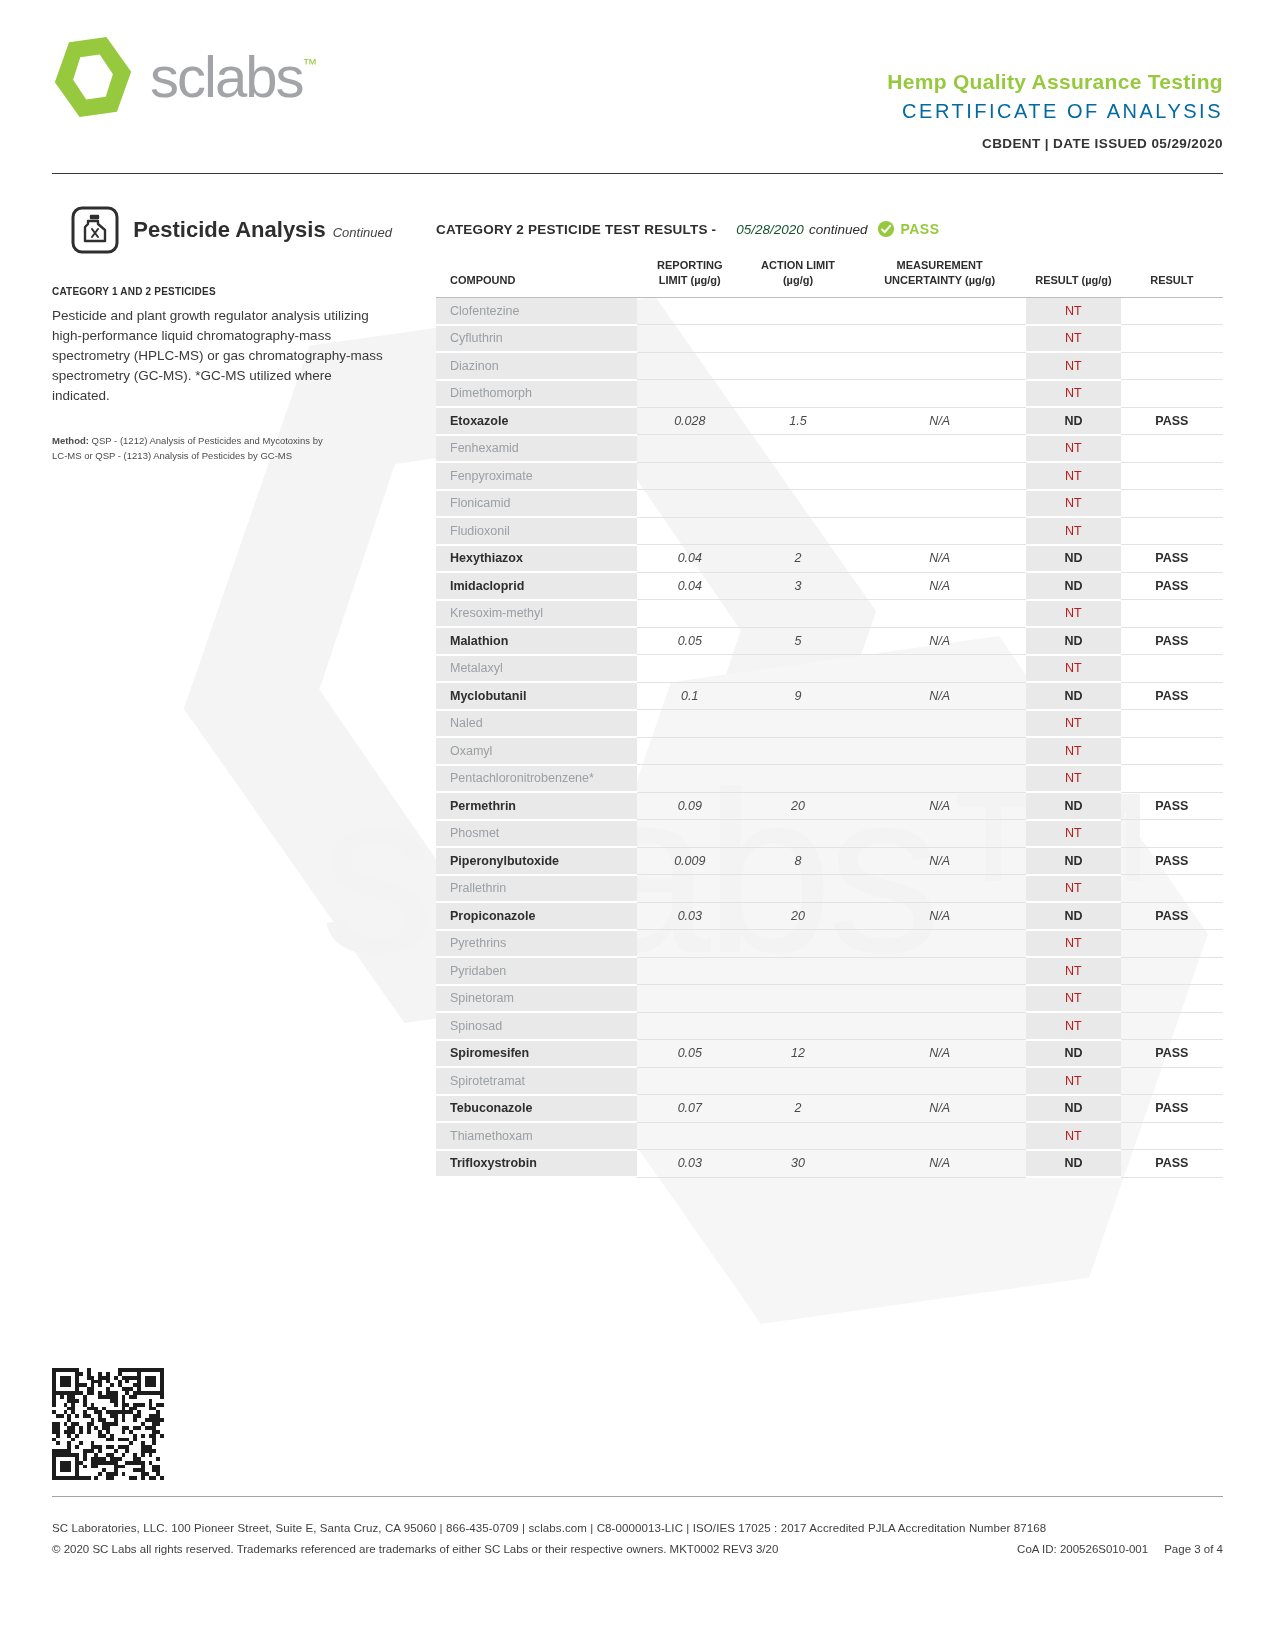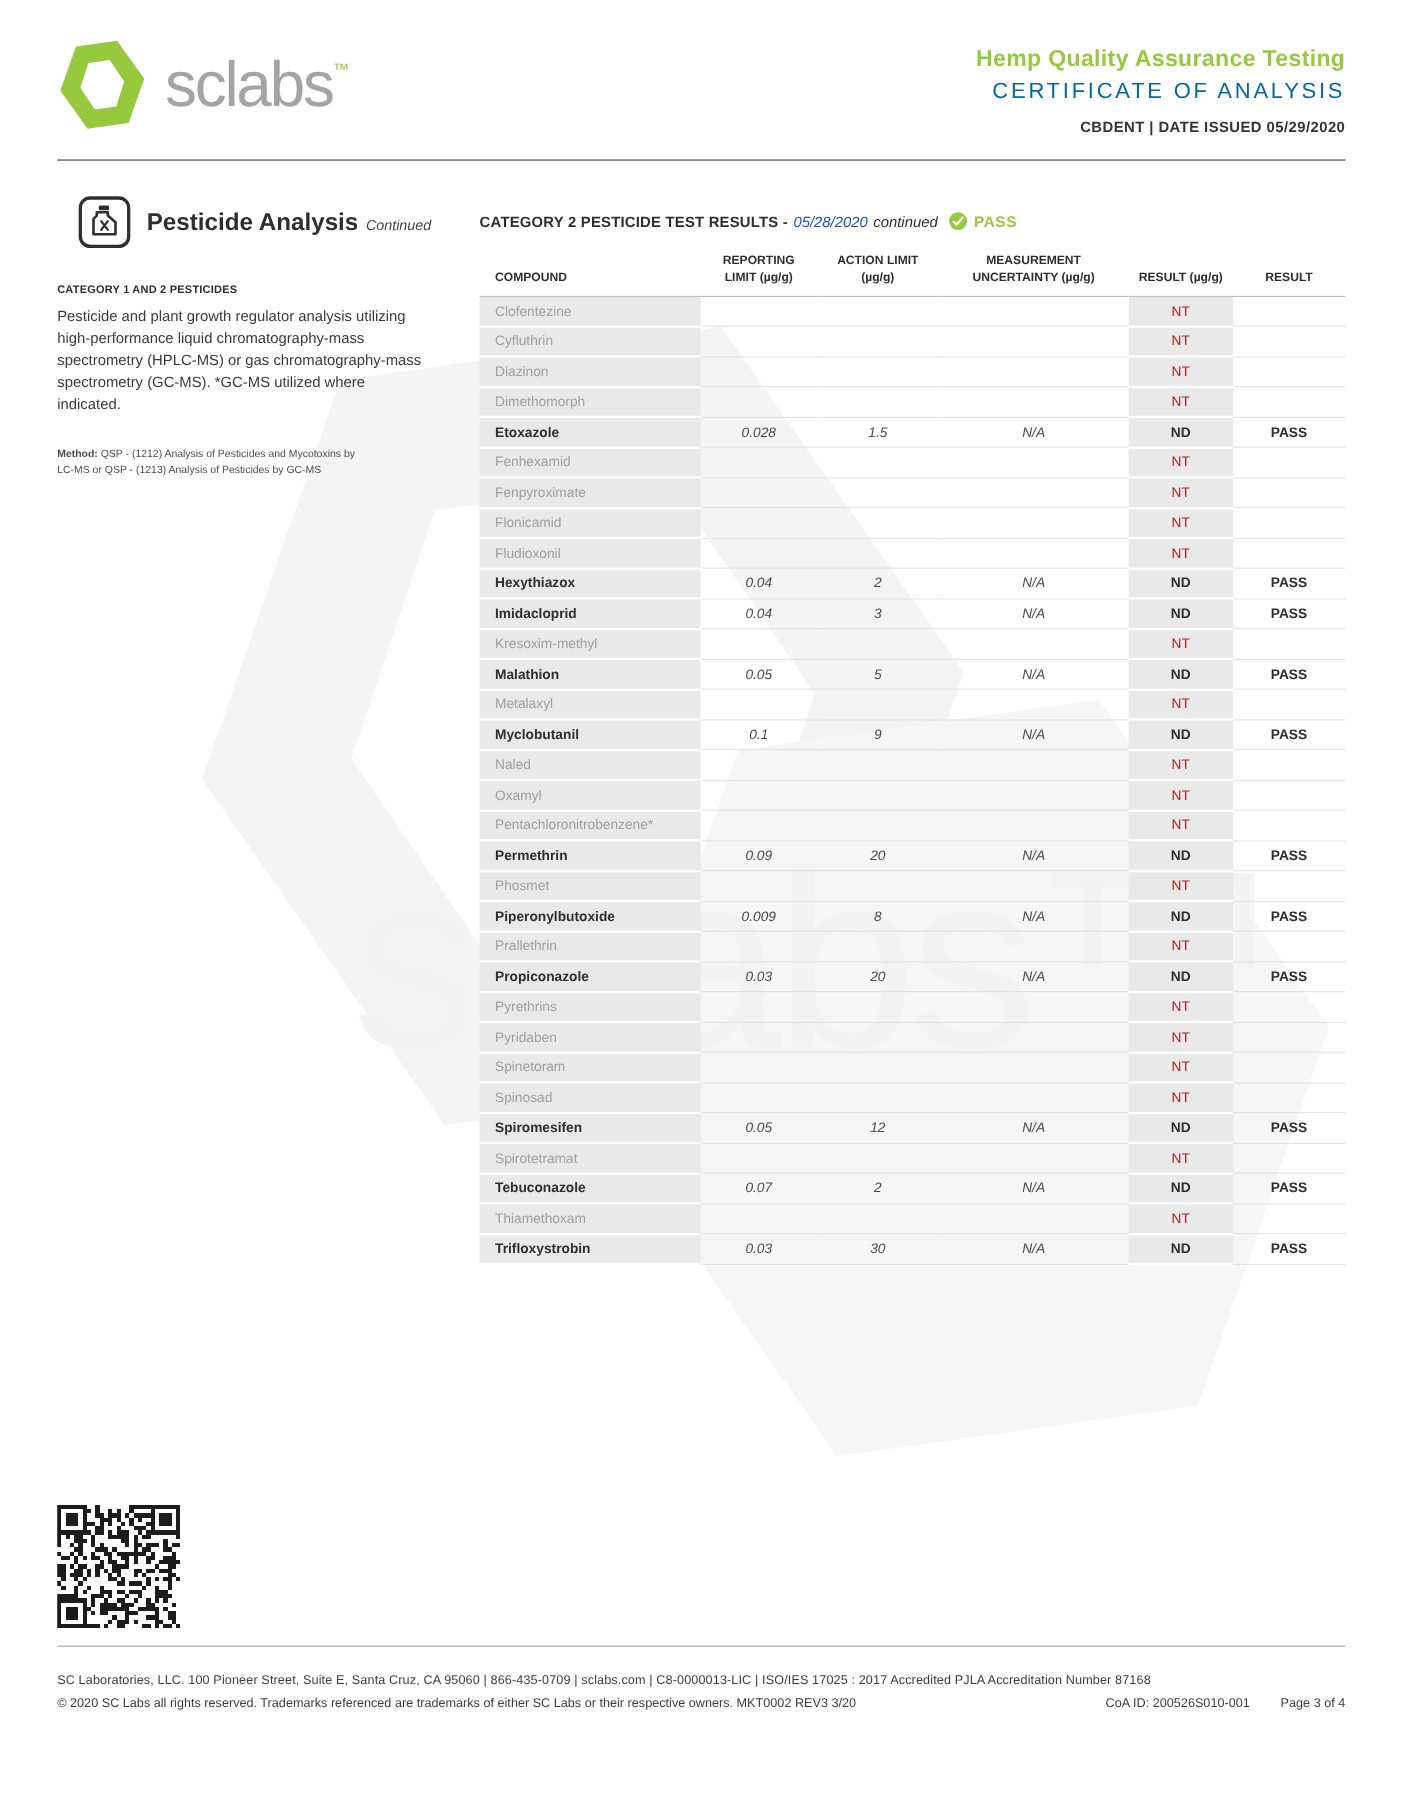--- a/index.html
+++ b/index.html
@@ -24,21 +24,21 @@
 
   
   .header {
     position: relative; z-index: 1;
     display: flex; justify-content: space-between; align-items: flex-start;
     padding: 36px 52px 0 52px;
   }
   .logo { display: flex; align-items: center; gap: 16px; }
   .logo-text { font-size: 58px; color: #a2a4a7; letter-spacing: -2px; line-height: 1; }
   .logo-tm { font-size: 15px; color: #96c93e; vertical-align: 28px; letter-spacing: 0; }
-  .header-right { text-align: right; padding-top: 6px; }
+  .header-right { text-align: right; padding-top: 6px; margin-top: 28px; }
   .program-title { color: #96c93e; font-weight: bold; font-size: 21px; letter-spacing: 0.3px; }
   .doc-title { font-size: 20px; font-weight: normal; color: #0369a1; letter-spacing: 2.5px; margin-top: 6px; }
   .sample-line { font-size: 13.5px; font-weight: bold; color: #333; margin-top: 13px; letter-spacing: 0.4px; }
 
   .rule { margin: 22px 52px 0 52px; border-top: 1.5px solid #3a3a3a; position: relative; z-index: 1; }
 
   
   .main { position: relative; z-index: 1; display: flex; gap: 44px; padding: 32px 52px 0 52px; }
   .aside { width: 340px; flex: 0 0 340px; }
   .panel-title-row { display: flex; align-items: center; gap: 14px; justify-content: flex-end; }
@@ -47,21 +47,21 @@
   .panel-continued { font-style: italic; font-size: 13px; color: #444; margin-left: 7px; font-weight: 400; }
   .category-heading { margin-top: 32px; font-size: 10px; font-weight: bold; color: #2e2e2e; letter-spacing: 0.2px; }
   .description { margin-top: 9px; font-size: 13.5px; line-height: 1.48; color: #3a3a3a; }
   .method { margin-top: 28px; font-size: 9.5px; line-height: 1.55; color: #4c4c4c; width: 280px; }
   .method b { font-weight: bold; }
 
   
   .results { flex: 1; padding-top: 14px; }
   .results-heading { display: flex; align-items: center; font-size: 13.5px; }
   .rh-title { font-weight: bold; color: #2e2e2e; letter-spacing: 0.2px; }
-  .rh-date { margin-left: 5px; font-style: italic; color: #1d4ed8; }
+  .rh-date { margin-left: 20px; font-style: italic; color: #14532d; }
   .rh-continued { margin-left: 5px; font-style: italic; color: #2e2e2e; }
   .rh-check { width: 18px; height: 18px; margin-left: 10px; }
   .rh-pass { color: #96c93e; font-weight: bold; font-size: 14px; margin-left: 5px; letter-spacing: 0.5px; }
 
   table.results-table { width: 100%; border-collapse: collapse; table-layout: fixed; margin-top: 16px; }
   col.w-compound { width: 25.5%; }
   col.w-rl { width: 13.5%; }
   col.w-al { width: 14%; }
   col.w-mu { width: 22%; }
   col.w-res { width: 12%; }
@@ -86,21 +86,21 @@
   tr.tested td.c-result { color: #2e2e2e; font-weight: bold; }
 
   
   .qr { position: absolute; left: 52px; top: 1368px; width: 112px; height: 112px; z-index: 1; }
   .qr svg { width: 112px; height: 112px; display: block; }
 
   .footer { position: absolute; left: 52px; right: 52px; top: 1496px; z-index: 1;
             border-top: 1px solid #a3a3a3; padding-top: 25px; }
   .footer-line1 { font-size: 11.5px; color: #3e3e3e; letter-spacing: 0.1px; }
   .footer-line2 { display: flex; justify-content: space-between; margin-top: 9px; font-size: 11.5px; color: #3e3e3e; }
-  .footer-right { display: flex; gap: 28px; text-align: right; }
+  .footer-right { display: flex; gap: 16px; text-align: right; }
 </style>
 </head>
 <body>
 
 <div class="page">
 
   <div class="watermark">
     <svg class="wm-hex-ring" width="760" height="760" viewBox="0 0 100 100">
       <path fill-rule="evenodd" fill="#f4f4f4" transform="rotate(-8 50 50)" d="M27 5 L73 5 L96 50 L73 95 L27 95 L4 50 Z
            M36 22 L64 22 L78 50 L64 78 L36 78 L22 50 Z"></path>

